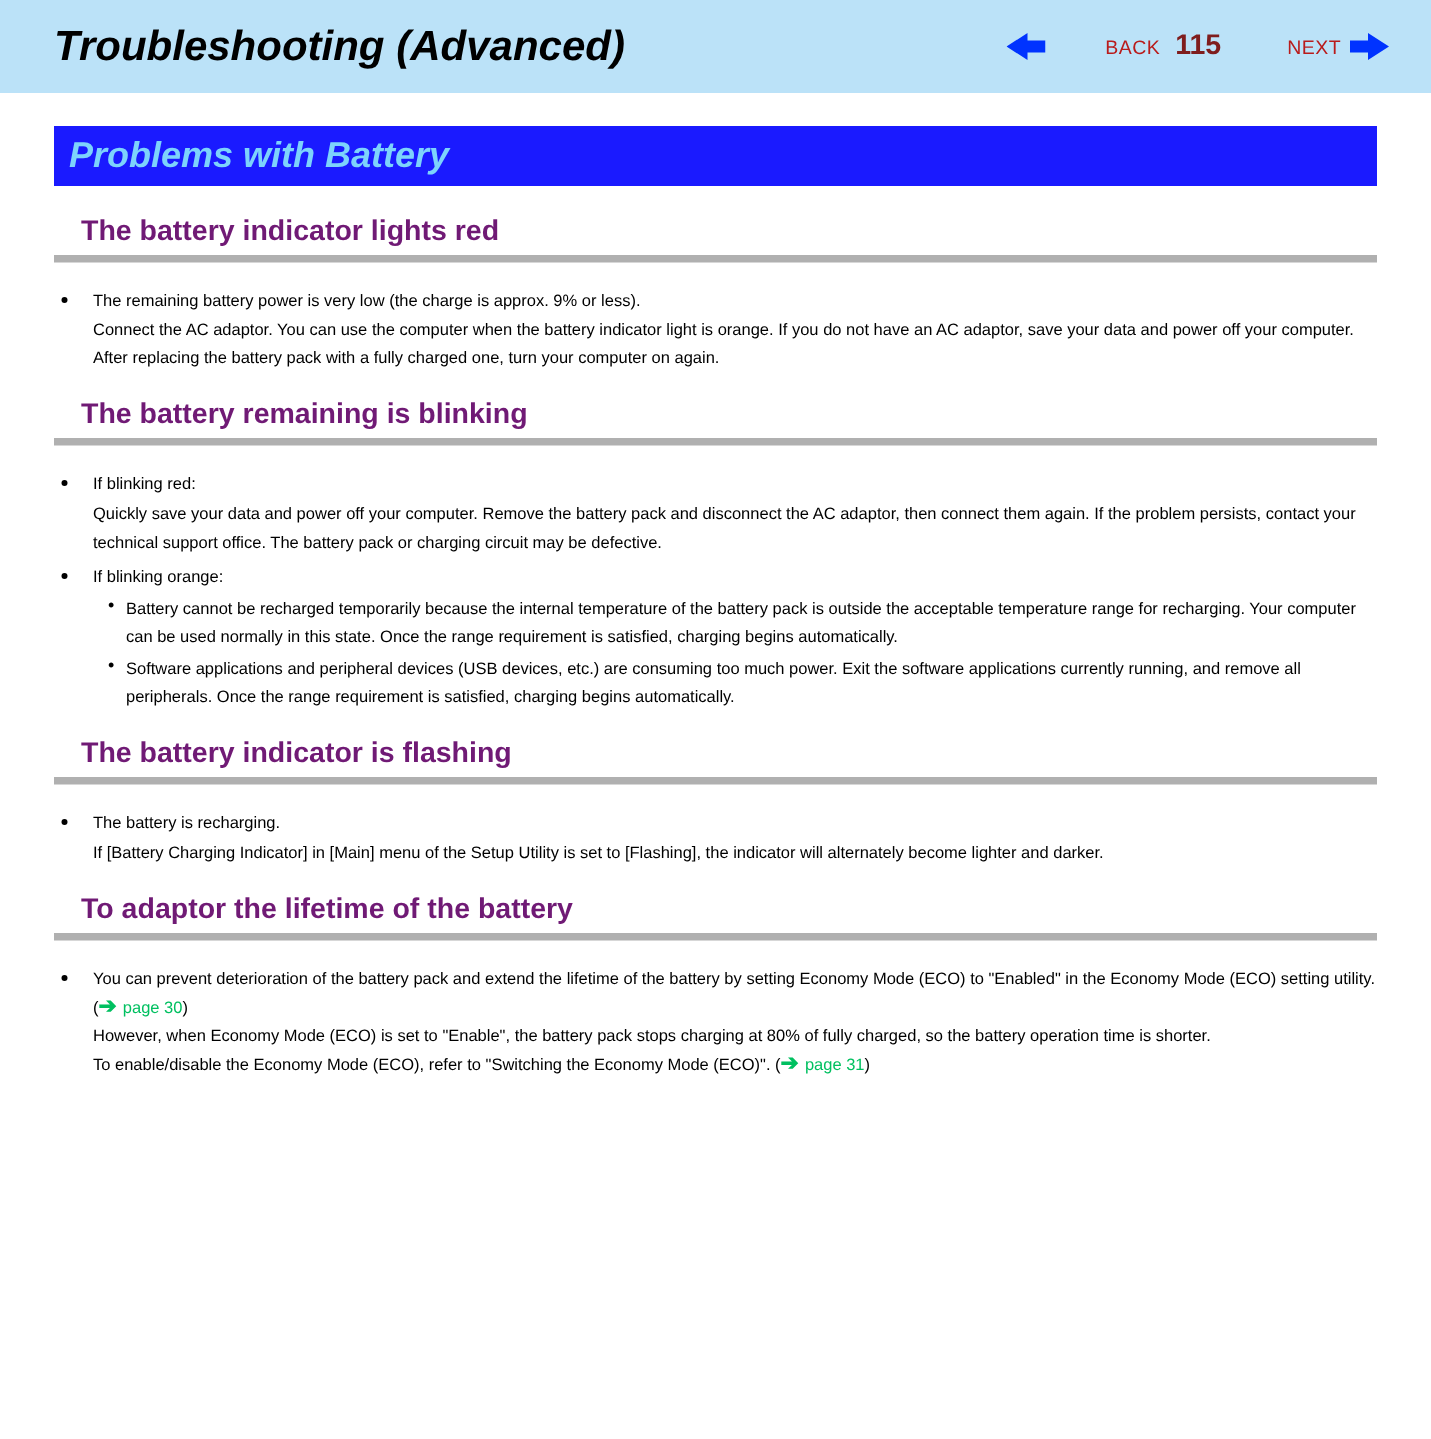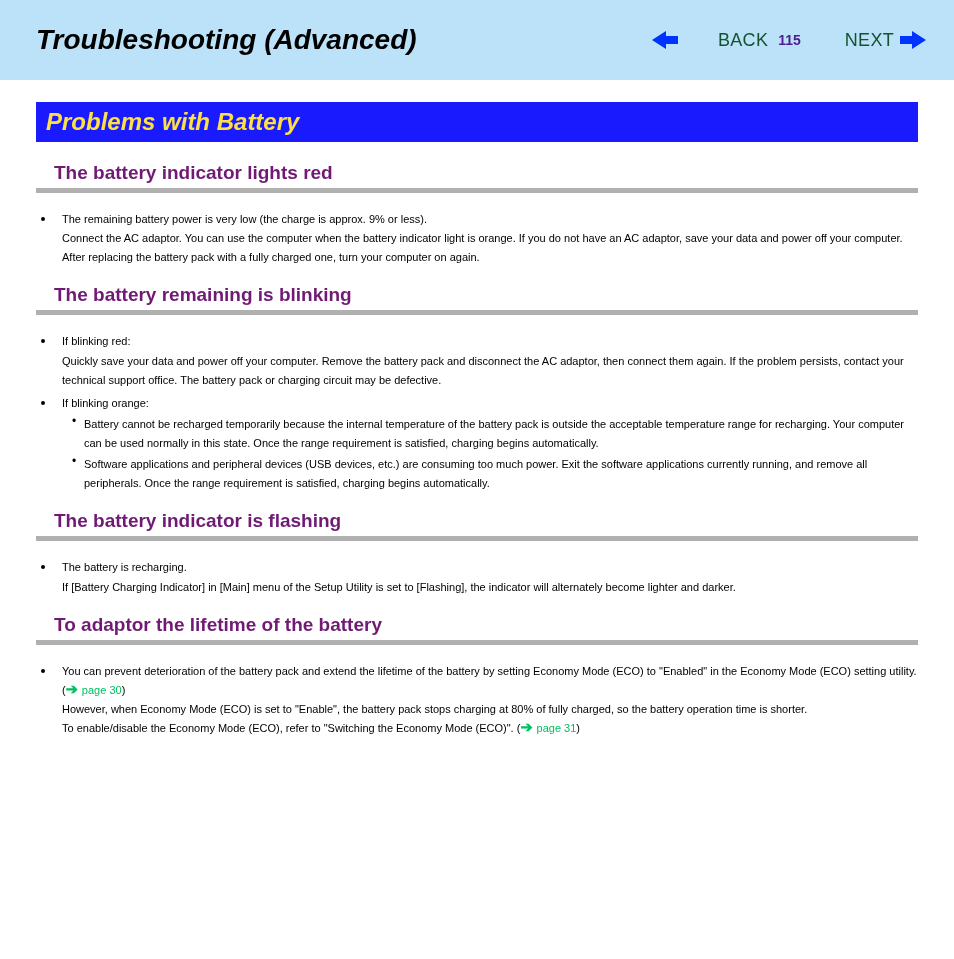--- a/index.html
+++ b/index.html
@@ -4,21 +4,21 @@
 <style>
   * { box-sizing: border-box; margin: 0; padding: 0; }
   body {
     font-family: Arial, Helvetica, sans-serif;
     background: #ffffff;
     width: 954px;
     color: #000;
   }
   .top-bar {
     background: #bbe2f8;
-    height: 80px;
+    height: 62px;
     display: flex;
     align-items: center;
     justify-content: space-between;
     padding: 0 28px 0 36px;
   }
   .page-title {
     font-size: 28px;
     font-weight: bold;
     font-style: italic;
     color: #000;
@@ -26,38 +26,38 @@
   .nav-group {
     display: flex;
     align-items: center;
     gap: 6px;
   }
   .nav-arrow {
     display: inline-flex;
     align-items: center;
   }
   .nav-label {
-    color: #14532d;
-    font-size: 18px;
+    color: #b91c1c;
+    font-size: 13px;
     font-weight: normal;
     letter-spacing: 0.3px;
     padding-left: 34px;
   }
   .page-number {
-    color: #4c1d95;
-    font-size: 14px;
+    color: #7f1d1d;
+    font-size: 19px;
     font-weight: bold;
     margin: 0 4px;
   }
   .content {
     padding: 22px 36px 30px 36px;
   }
   .section-banner {
     background: #1a1aff;
-    color: #fde047;
+    color: #7dd3fc;
     font-size: 24px;
     font-weight: bold;
     font-style: italic;
     padding: 6px 10px 6px 10px;
     margin-bottom: 20px;
   }
   .sub-heading {
     font-size: 19px;
     font-weight: bold;
     color: #701a75;

